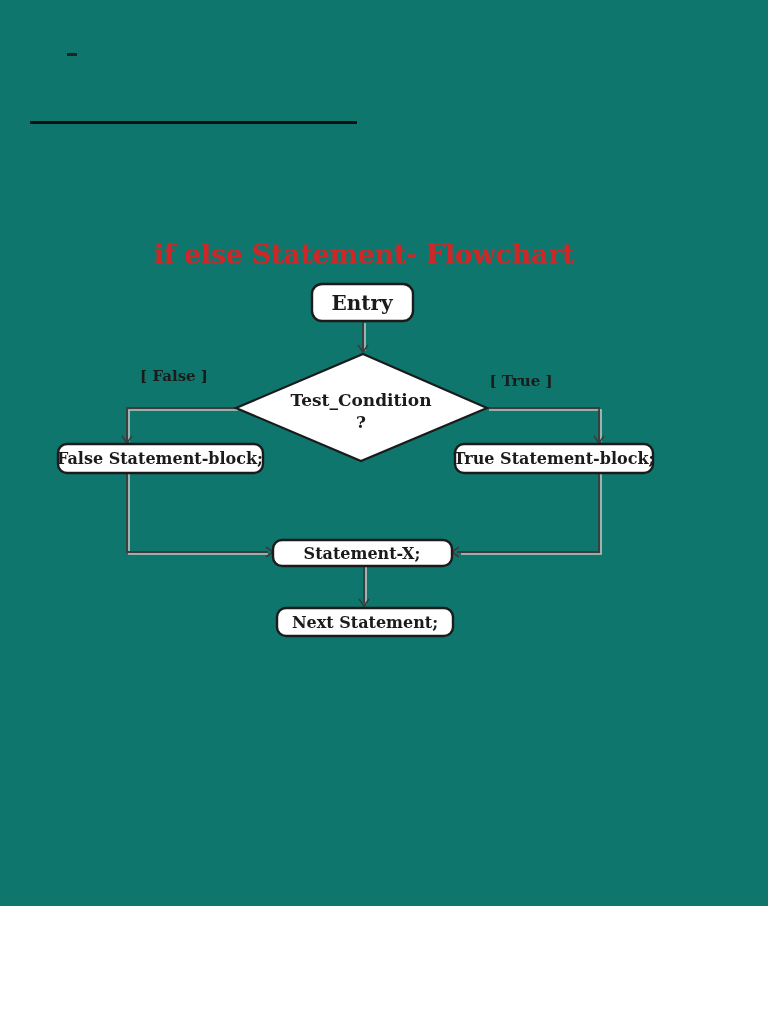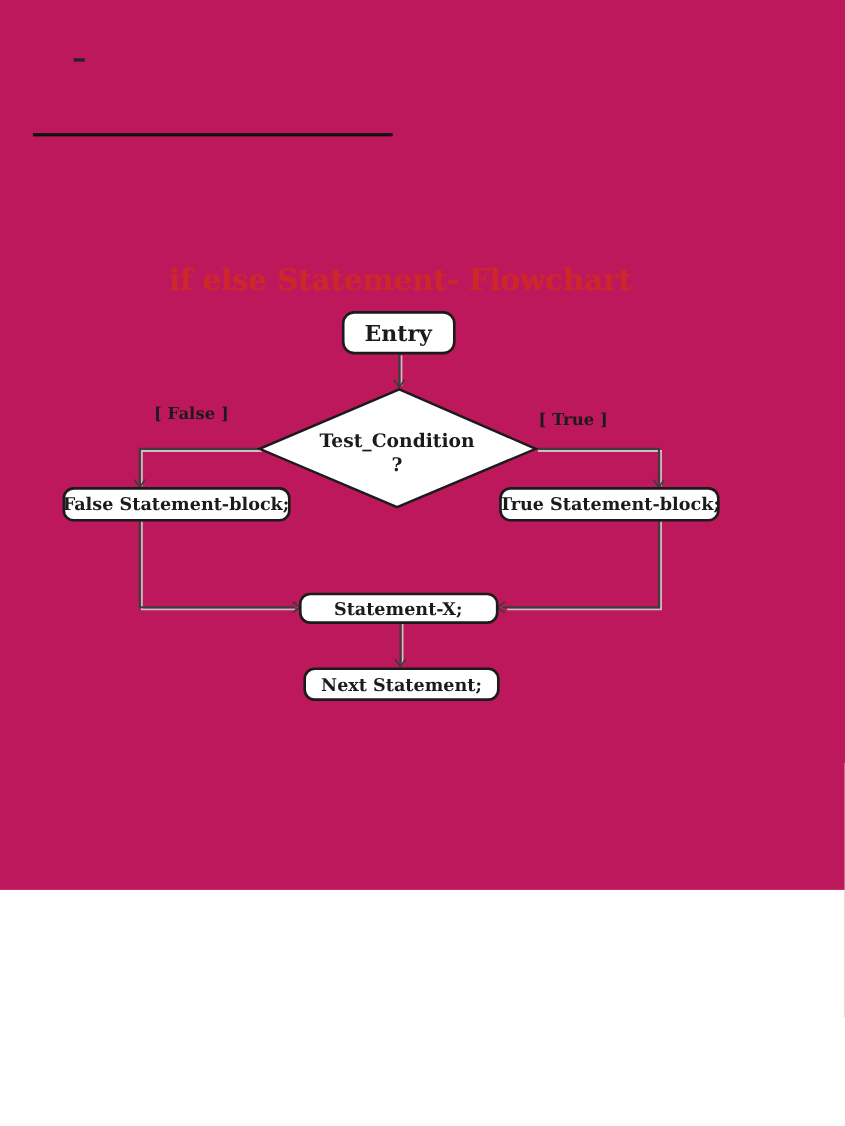--- a/index.html
+++ b/index.html
@@ -4,22 +4,22 @@
 <style>
   html, body {
     margin: 0;
     padding: 0;
     background: #ffffff;
     font-family: "DejaVu Serif", "Liberation Serif", serif;
   }
   .page {
     position: relative;
     width: 768px;
-    height: 809px;
-    background: #be185d;
+    height: 906px;
+    background: #0f766e;
     overflow: hidden;
   }
   svg text {
     font-family: "DejaVu Serif", "Liberation Serif", serif;
     fill: #1b1b1b;
     font-weight: bold;
   }
   svg .title-text {
     font-size: 27px;
     letter-spacing: -0.3px;

